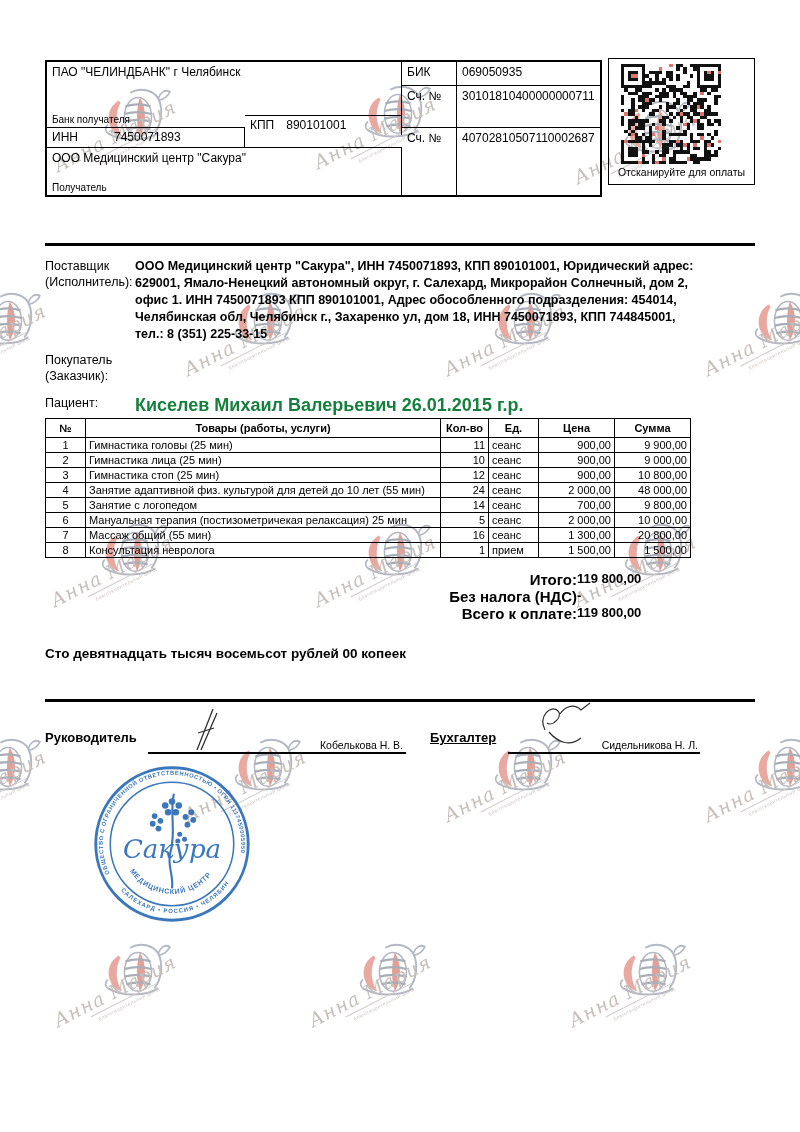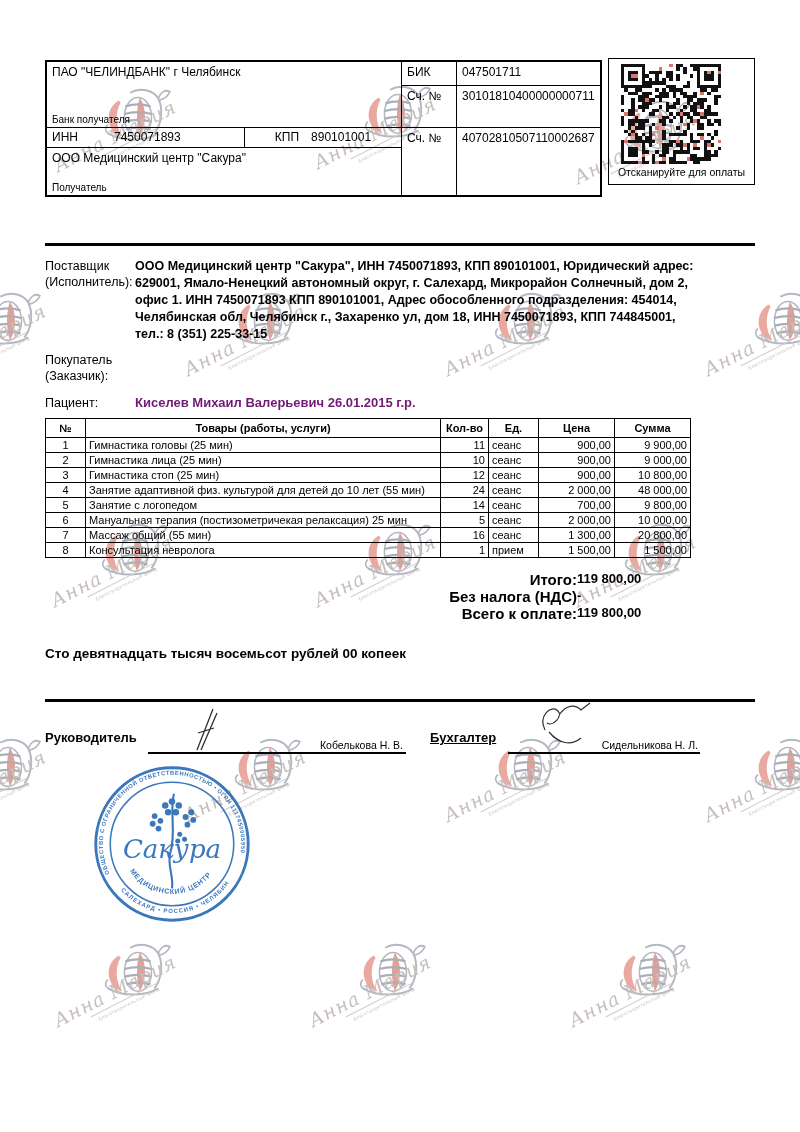--- a/index.html
+++ b/index.html
@@ -24,21 +24,21 @@
   .qrbox { position:absolute; left:608px; top:58px; width:147px; height:127px; border:1.5px solid #000; z-index:1; }
   .qrbox svg { position:absolute; left:12px; top:5px; }
   .qr-caption { position:absolute; left:4px; right:4px; top:107px; text-align:center; font-size:10.5px; line-height:12px; color:#000; }
 
   
   .doc-title { position:absolute; left:45px; top:208px; font-size:19px; font-weight:bold; color:#000; z-index:1; }
   .rule { position:absolute; left:45px; width:710px; height:3px; background:#000; z-index:1; }
 
   .lbl { position:absolute; font-size:12.5px; line-height:16px; color:#000; z-index:1; }
   .supplier-text { position:absolute; left:135px; top:258px; width:560px; font-size:12.5px; line-height:17px; font-weight:bold; color:#000; z-index:1; }
-  .patient-value { position:absolute; left:135px; top:395px; font-size:13px; font-weight:bold; color:#701a75; z-index:1; }
+  .patient-value { position:absolute; left:135px; top:395px; font-size:18px; font-weight:bold; color:#15803d; z-index:1; }
 
   
   table.items { position:absolute; left:45px; top:418px; width:645px; border-collapse:collapse; z-index:1; table-layout:fixed; background:transparent; }
   table.items th, table.items td { border:1.2px solid #000; font-size:11px; line-height:12px; padding:1px 3px; vertical-align:top; color:#000; }
   table.items th { font-weight:bold; text-align:center; padding:3px 2px; border-bottom:1.6px solid #000; }
   td.c { text-align:center; } td.r { text-align:right; } td.l { text-align:left; }
 
   
   .tot-label { position:absolute; width:220px; text-align:right; font-size:15px; font-weight:bold; color:#000; z-index:1; }
   .tot-value { position:absolute; left:577px; width:113px; font-size:13px; font-weight:bold; color:#000; z-index:1; }
@@ -218,30 +218,30 @@
 
   <div class="banktable">
     <div class="bt-cell bt-brd-r bt-pad" style="left:0;top:0;width:355px;height:65px;">
       <span>ПАО "ЧЕЛИНДБАНК" г Челябинск</span>
       <span class="bt-small">Банк получателя</span>
     </div>
     <div class="bt-cell bt-brd-r bt-kv" style="left:0;top:65px;width:198px;height:20px;border-top:1.5px solid #000;gap:36px;">
       <span>ИНН</span>
       <span>7450071893</span>
     </div>
-    <div class="bt-cell bt-brd-r bt-kv" style="left:198px;top:65px;width:157px;height:20px;border-top:1.5px solid #000;justify-content:center;">
+    <div class="bt-cell bt-brd-r bt-kv" style="left:198px;top:53px;width:157px;height:20px;border-top:1.5px solid #000;">
       <span>КПП</span>
       <span>890101001</span>
     </div>
     <div class="bt-cell bt-brd-r bt-pad" style="left:0;top:85px;width:355px;height:48px;border-top:1.5px solid #000;">
       <span>ООО Медицинский центр "Сакура"</span>
       <span class="bt-small">Получатель</span>
     </div>
     <div class="bt-cell bt-brd-r bt-pad" style="left:355px;top:0;width:55px;height:23px;">БИК</div>
-    <div class="bt-cell bt-pad" style="left:410px;top:0;width:143px;height:23px;">047501711</div>
+    <div class="bt-cell bt-pad" style="left:410px;top:0;width:143px;height:23px;">069050935</div>
     <div class="bt-cell bt-brd-r bt-pad" style="left:355px;top:23px;width:55px;height:42px;border-top:1.5px solid #000;">Сч. №</div>
     <div class="bt-cell bt-pad" style="left:410px;top:23px;width:143px;height:42px;border-top:1.5px solid #000;">30101810400000000711</div>
     <div class="bt-cell bt-brd-r bt-pad" style="left:355px;top:65px;width:55px;height:68px;border-top:1.5px solid #000;">Сч. №</div>
     <div class="bt-cell bt-pad" style="left:410px;top:65px;width:143px;height:68px;border-top:1.5px solid #000;">40702810507110002687</div>
   </div>
 
   <div class="qrbox">
     <svg id="qr-svg" width="100" height="100" viewBox="0 0 29 29" shape-rendering="crispEdges">
         <rect x="0" y="0" width="1" height="1" fill="#111"></rect>
         <rect x="1" y="0" width="1" height="1" fill="#111"></rect>

